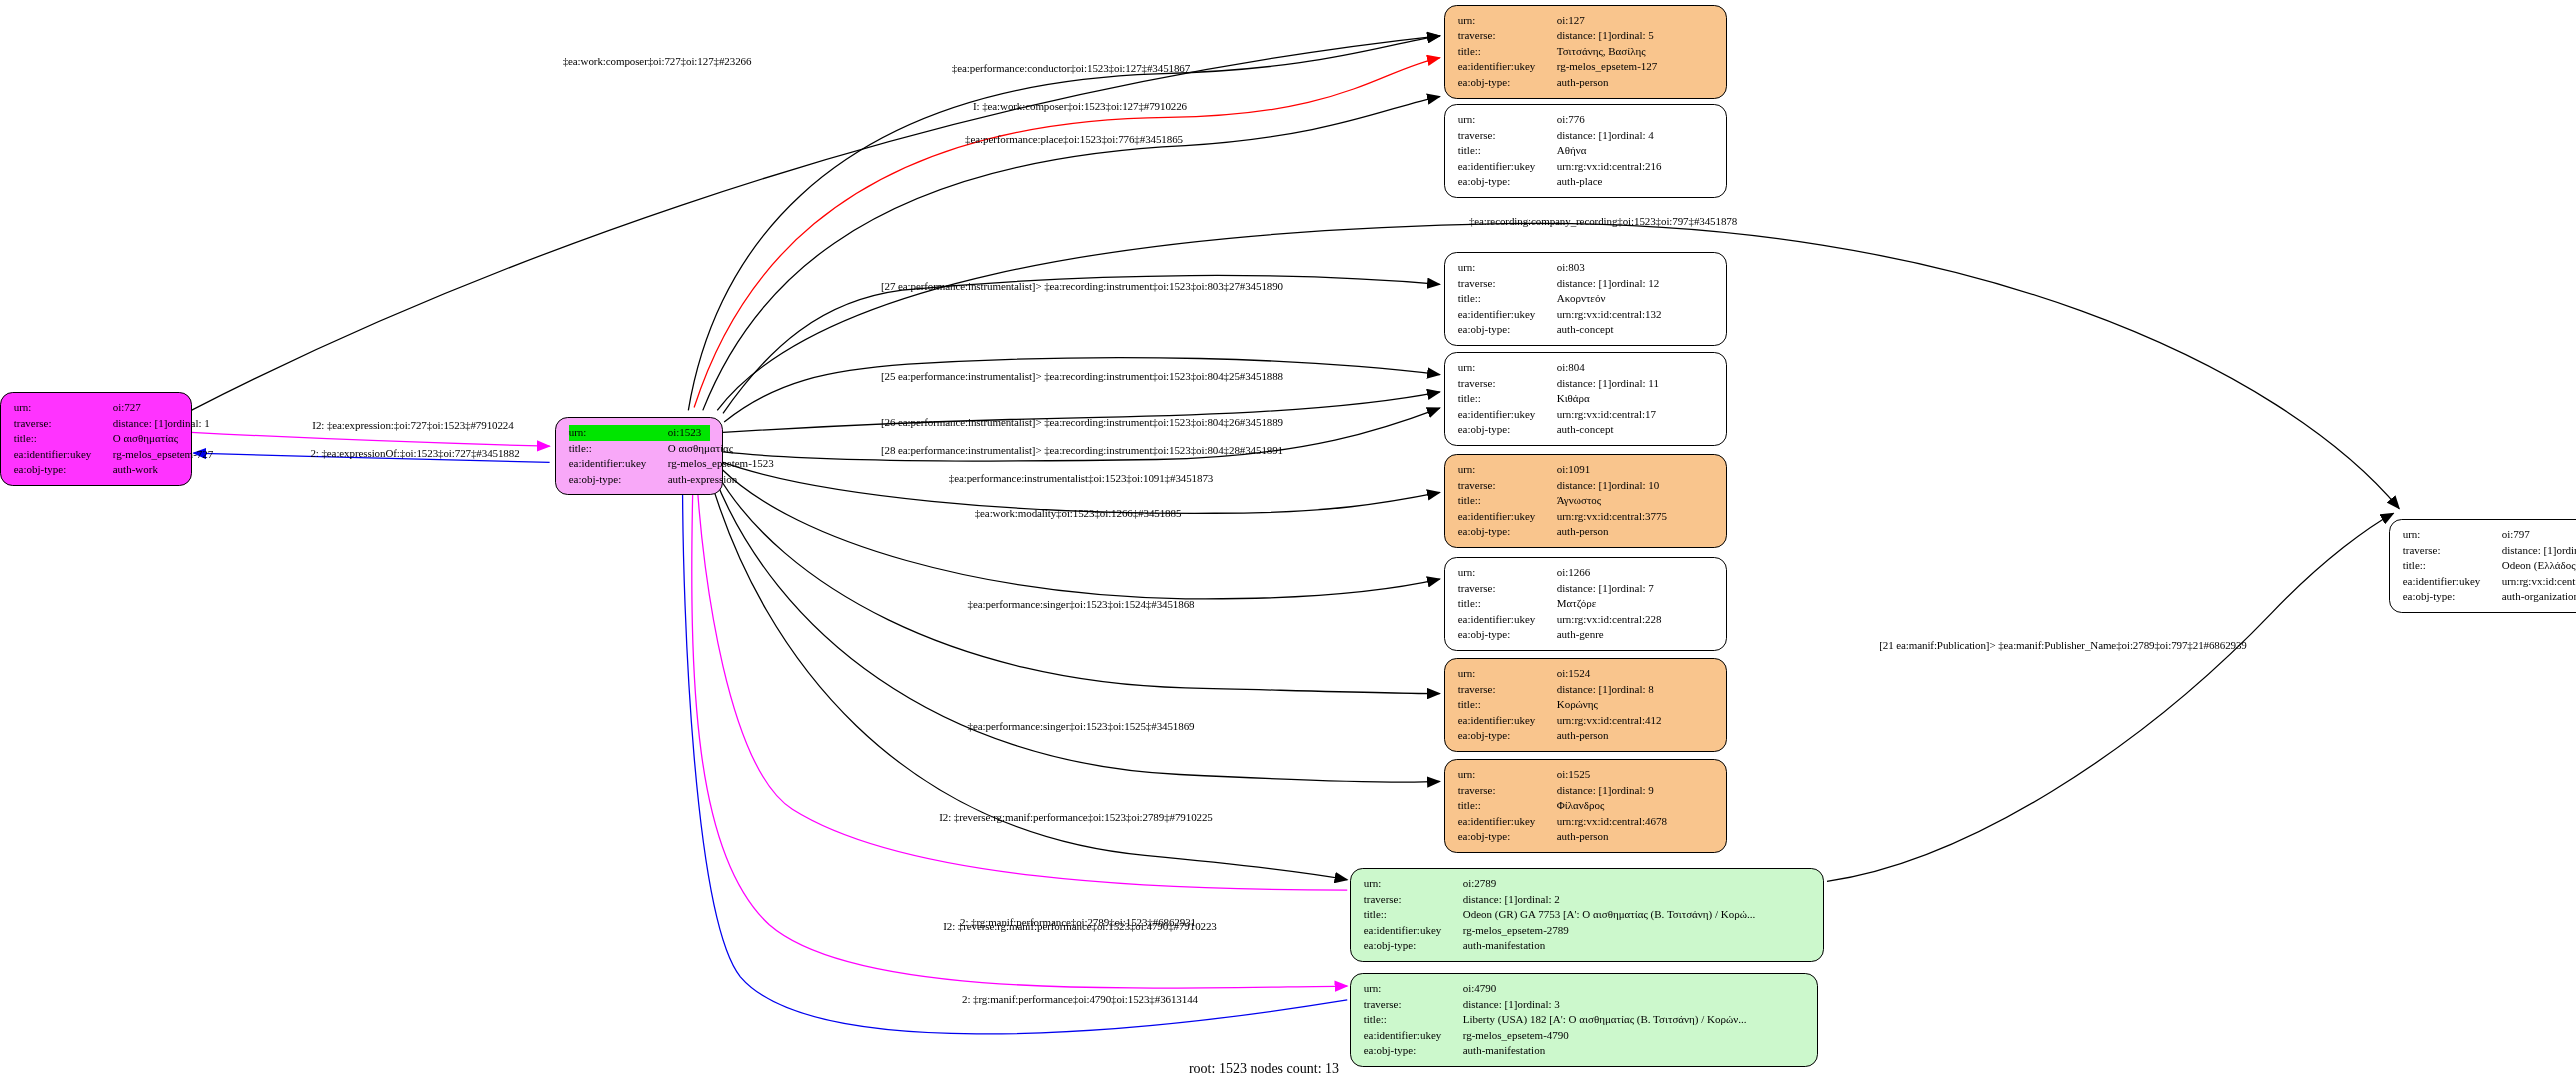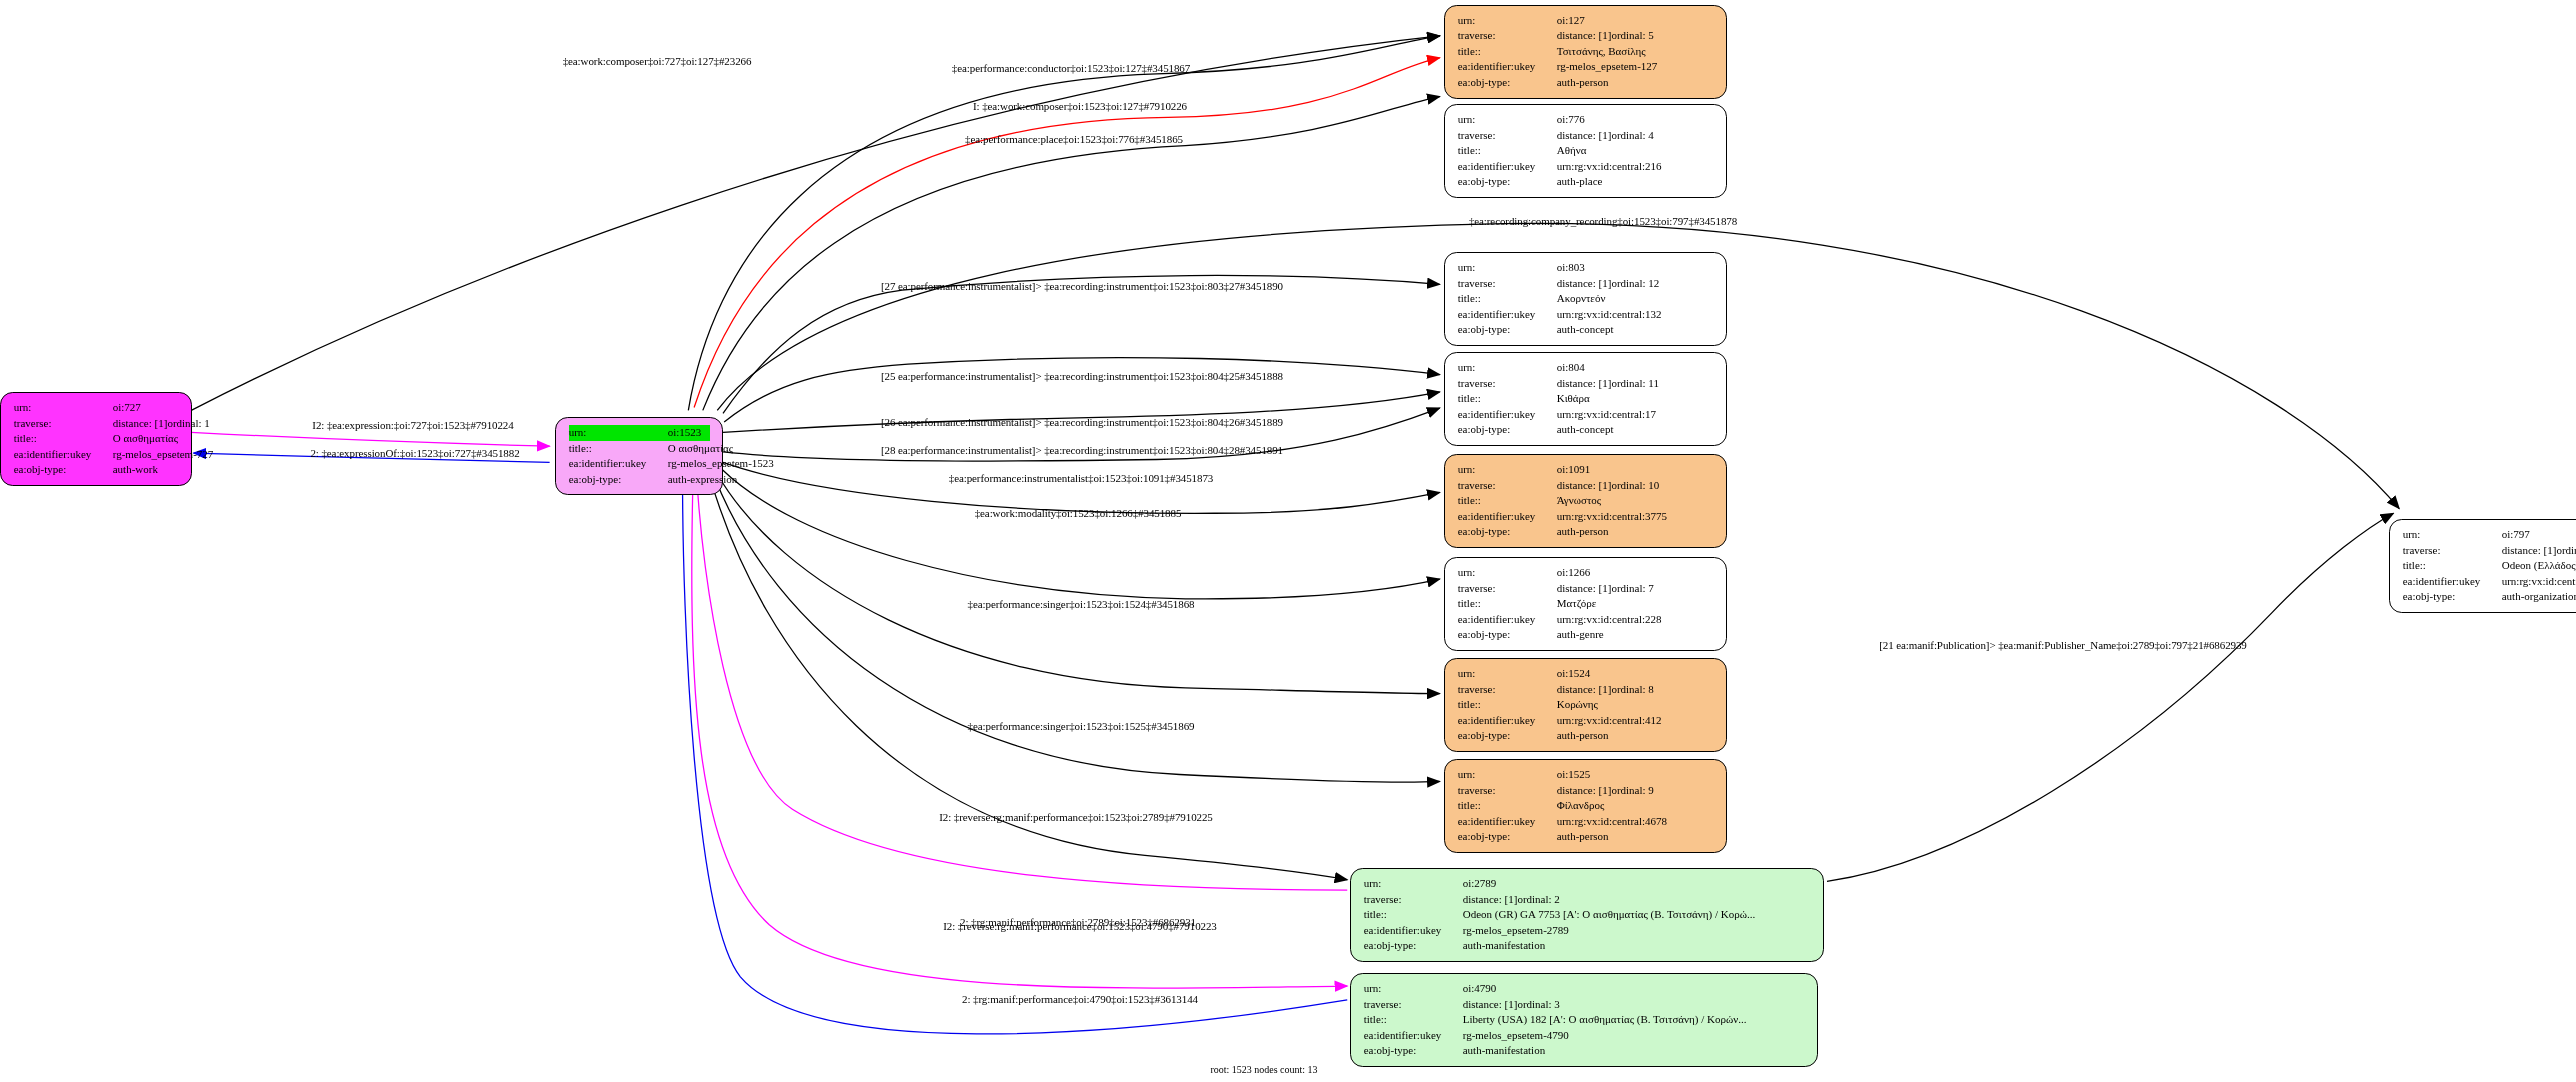--- a/index.html
+++ b/index.html
@@ -36,21 +36,21 @@
   .elabel{
     position:absolute;
     font-size:11px;
     white-space:nowrap;
     color:#000000;
     transform:translate(-50%,-50%);
     letter-spacing:-0.1px;
   }
   .caption{
     position:absolute;
-    font-size:10px;
+    font-size:14px;
     white-space:nowrap;
     transform:translate(-50%,-50%);
   }
 </style>
 </head>
 <body>
 
 <div id="stage">
 
   <svg id="edges" viewBox="0 0 4455 1872" xmlns="http://www.w3.org/2000/svg">

